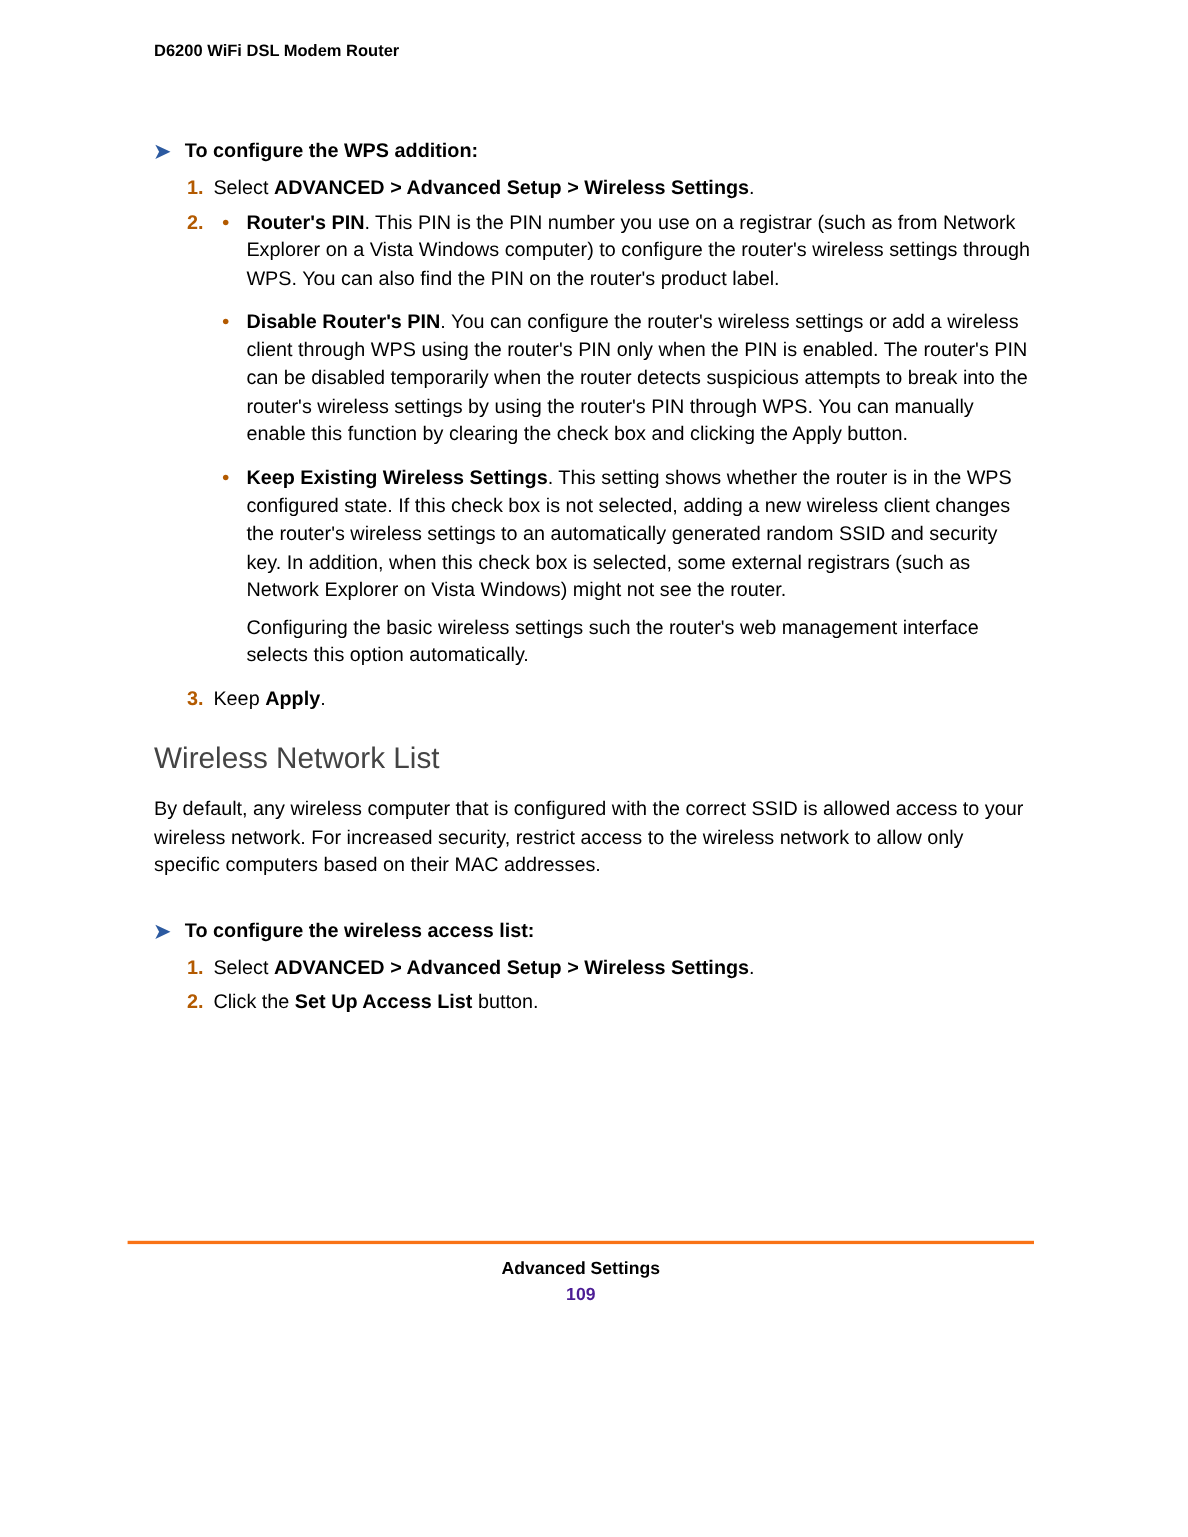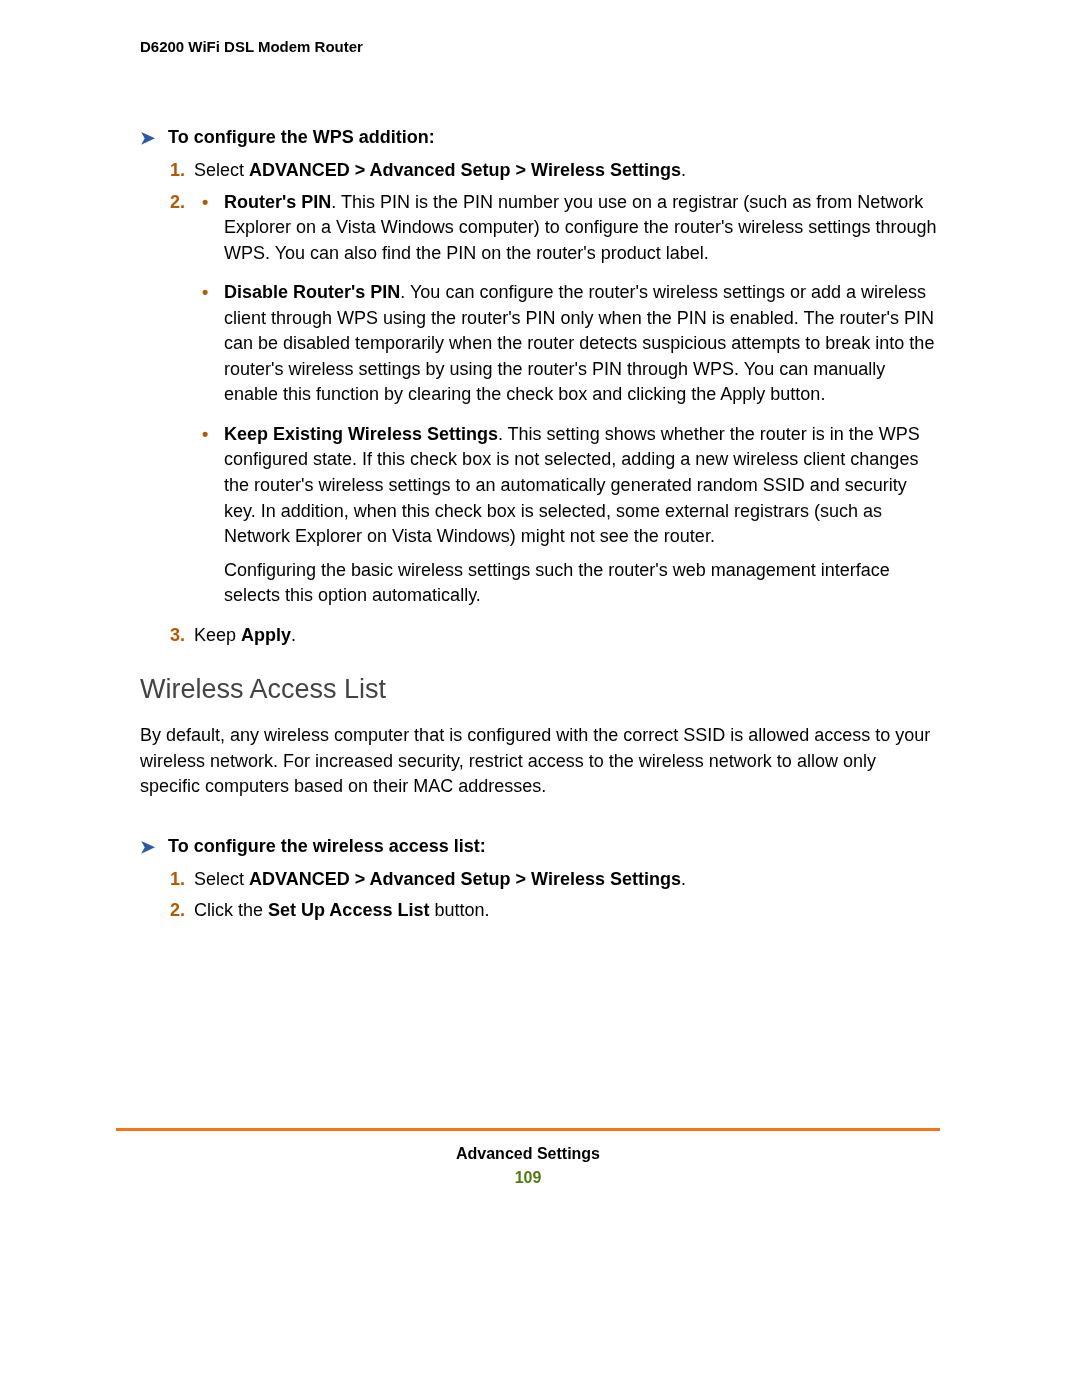--- a/index.html
+++ b/index.html
@@ -97,21 +97,21 @@
     text-align:center;
     padding-top:14px;
   }
   .footer-title {
     font-weight:bold;
     font-size:16px;
     margin-bottom:6px;
   }
   .page-num {
     font-weight:bold;
-    color:#4d7c0f;
+    color:#4c1d95;
     font-size:16px;
   }
   b { font-weight:bold; }
 </style>
 </head>
 <body>
 
 <div class="page">
 
   <div class="doc-header">D6200 WiFi DSL Modem Router</div>
@@ -149,21 +149,21 @@
       </ul>
     </li>
     <li>
       <span class="num">3.</span>
       <span>
         <span>Keep </span><b>Apply</b><span>.</span>
       </span>
     </li>
   </ol>
 
-  <div class="section-title">Wireless Access List</div>
+  <div class="section-title">Wireless Network List</div>
 
   <p class="body-para">By default, any wireless computer that is configured with the correct SSID is allowed access to your wireless network. For increased security, restrict access to the wireless network to allow only specific computers based on their MAC addresses.</p>
 
   <div class="arrow-heading">
     <span class="arrow">➤</span>
     <span>To configure the wireless access list:</span>
   </div>
 
   <ol class="steps">
     <li>

